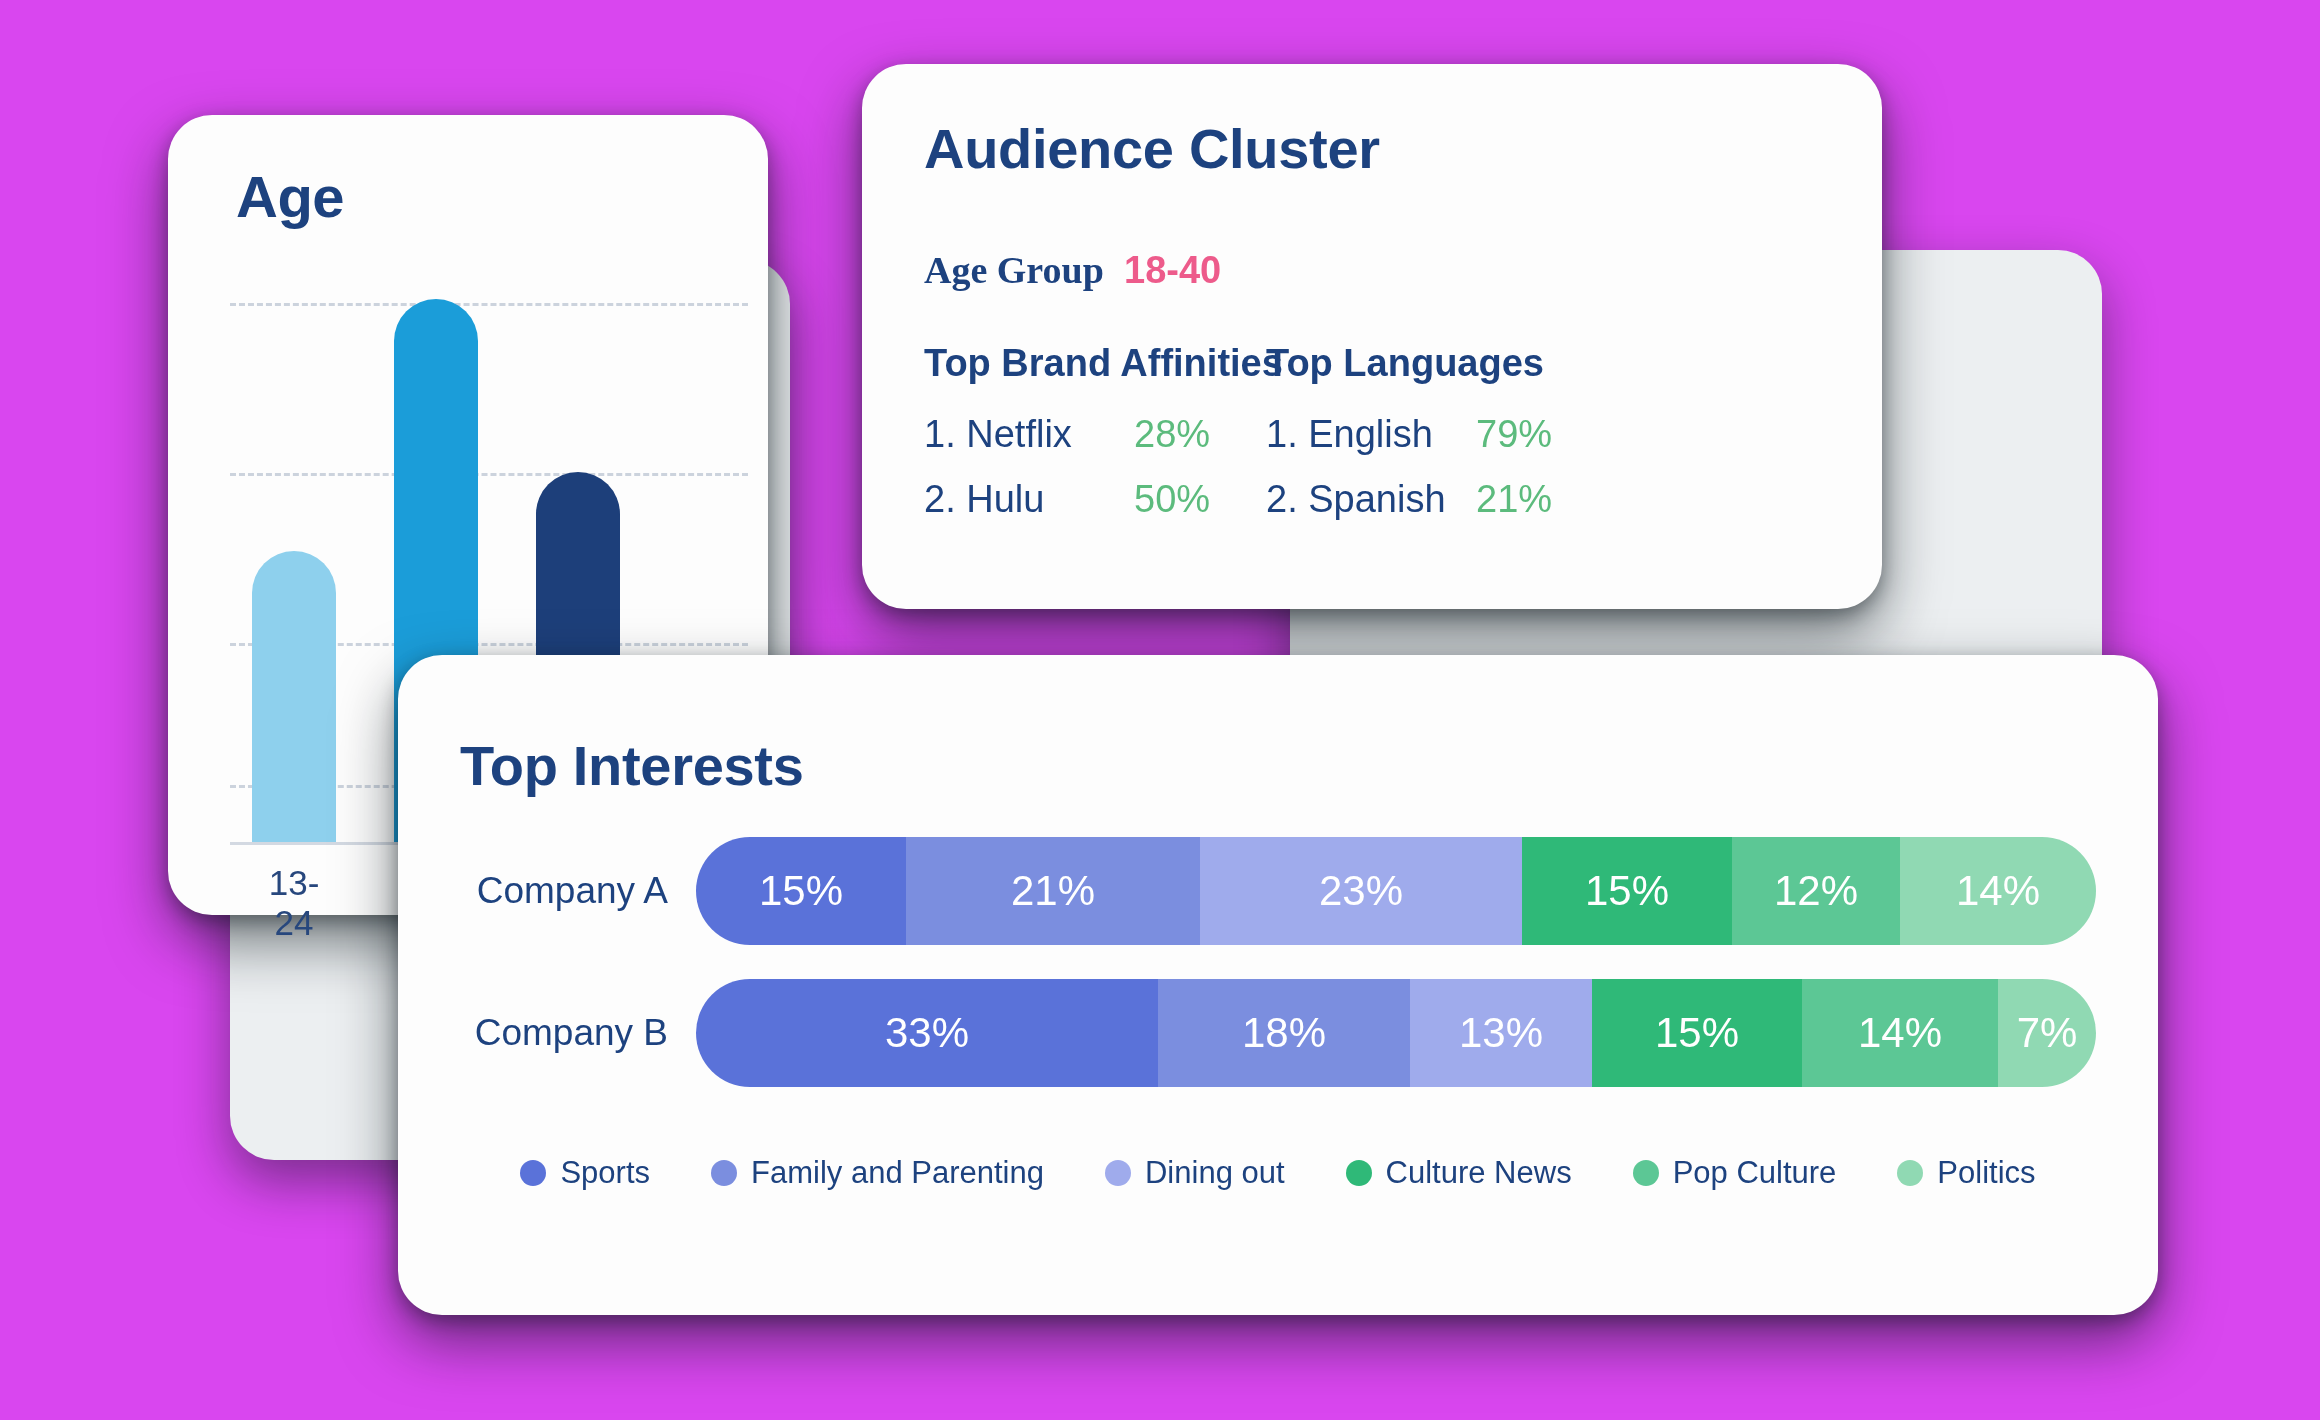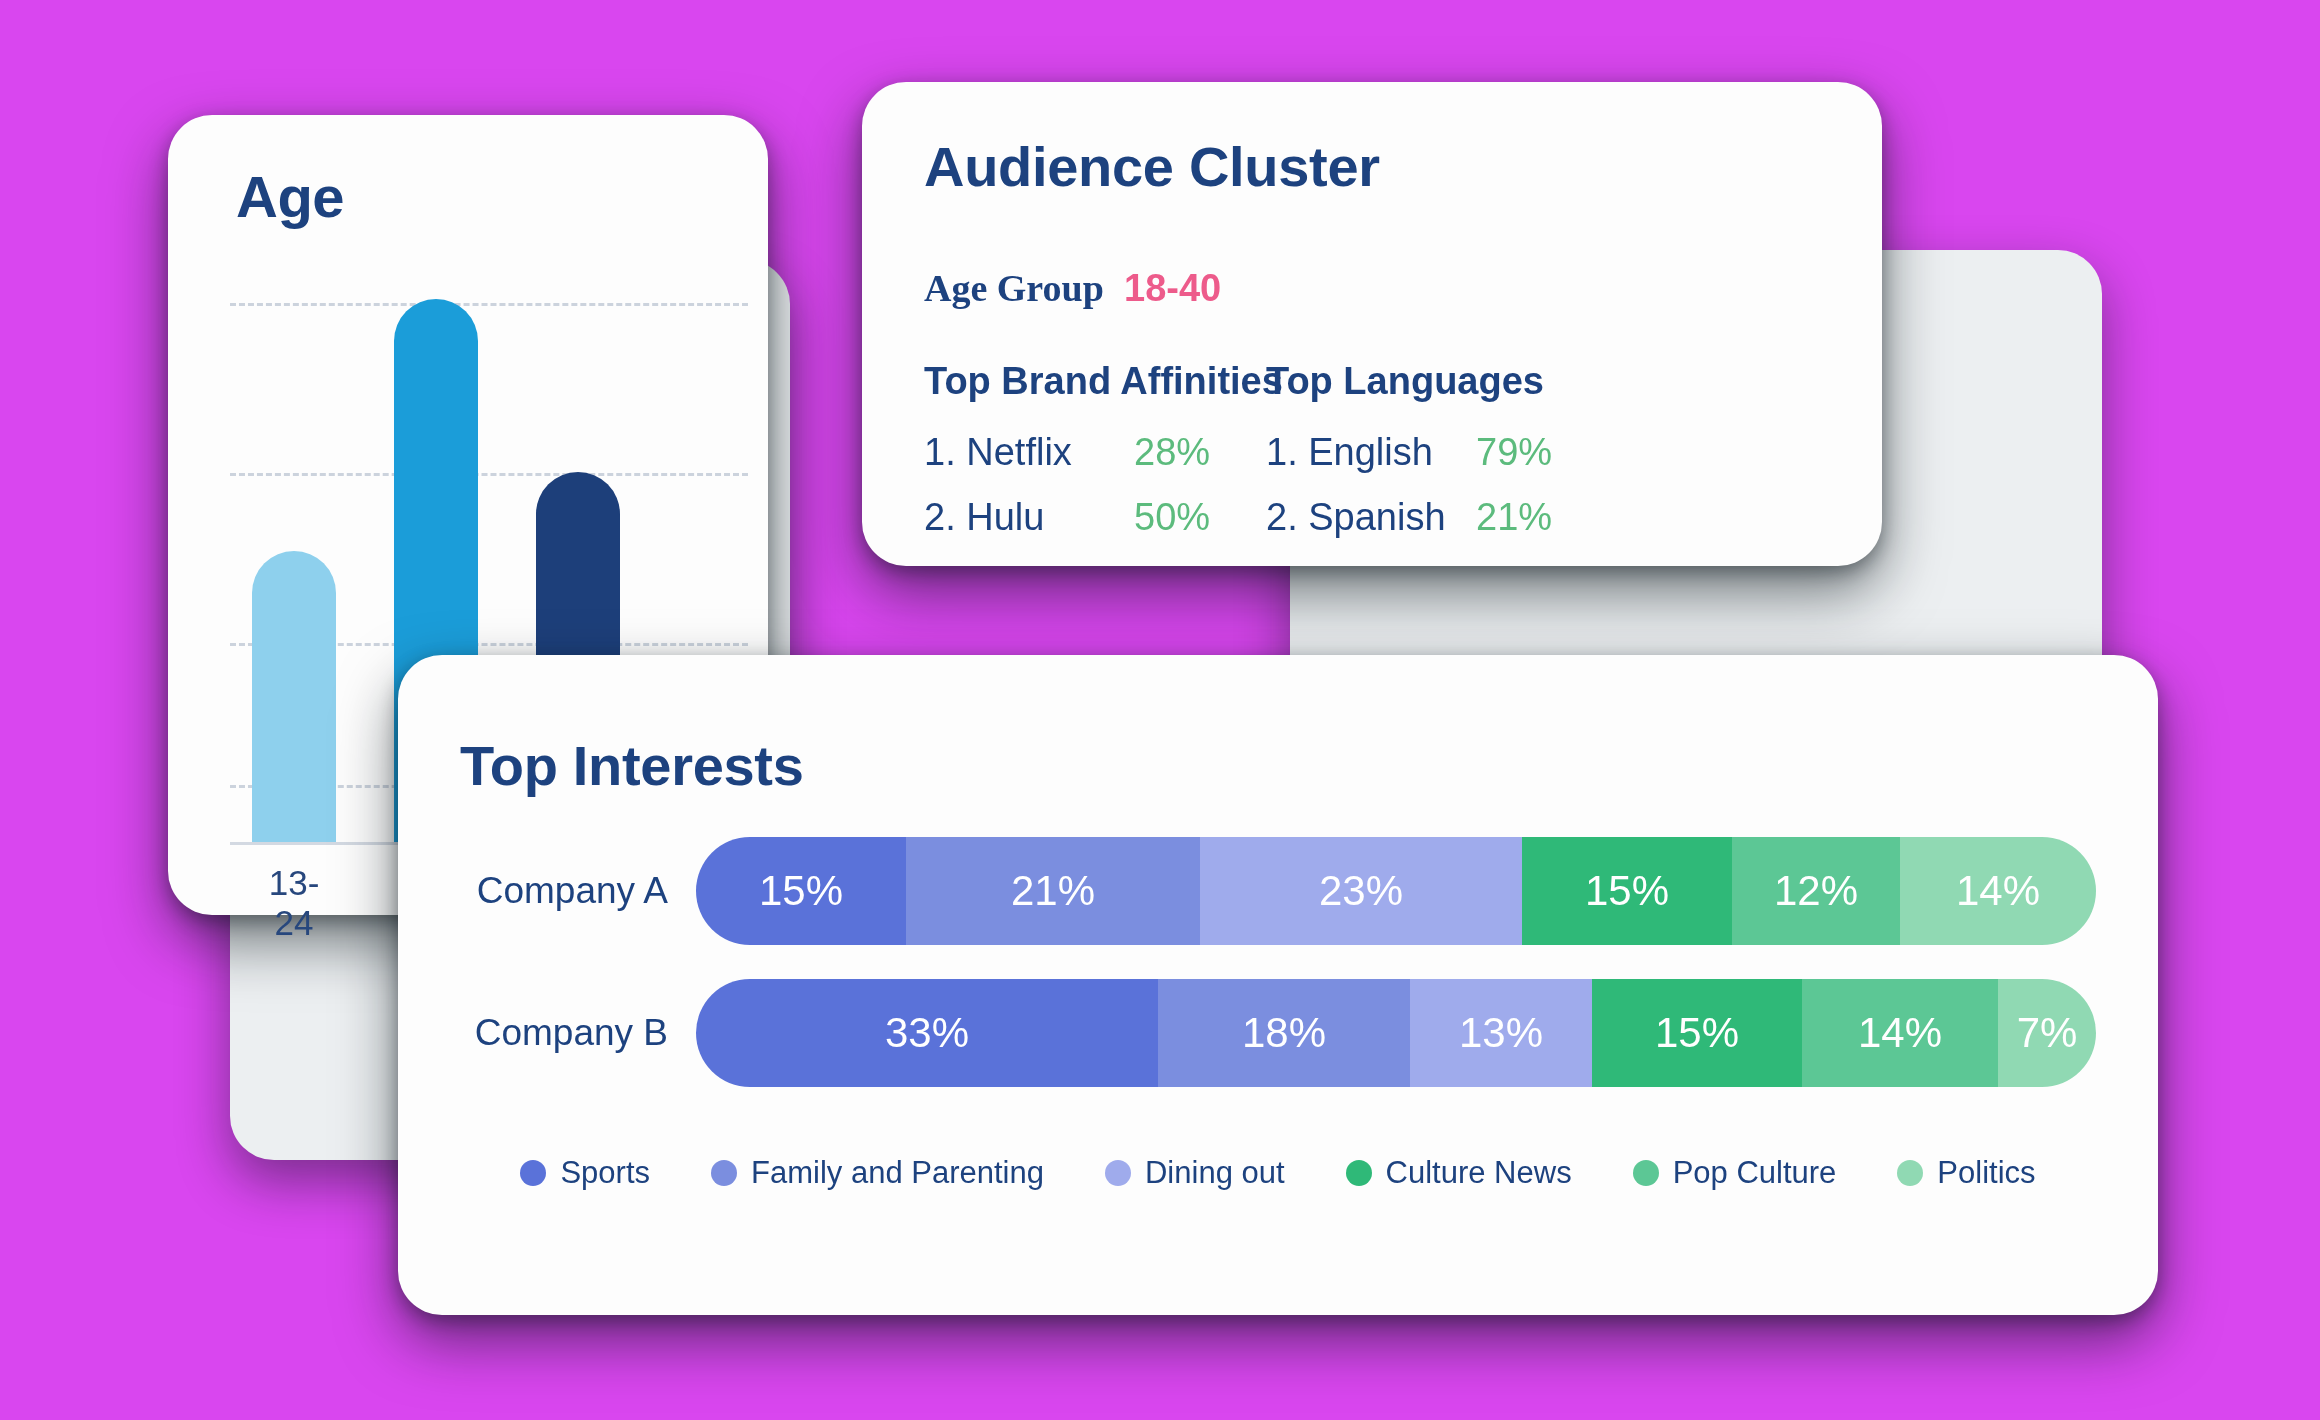--- a/index.html
+++ b/index.html
@@ -112,23 +112,23 @@
   #left-ghost {
     left: 230px;
     top: 260px;
     width: 560px;
     height: 900px;
   }
 
   
   #audience-card {
     left: 862px;
-    top: 82px;
+    top: 64px;
     width: 1020px;
-    height: 484px;
+    height: 545px;
   }
   .aud-title {
     position: absolute;
     left: 62px;
     top: 52px;
     font-size: 56px;
     font-weight: 700;
     color: #1d427f;
     letter-spacing: -0.3px;
   }

